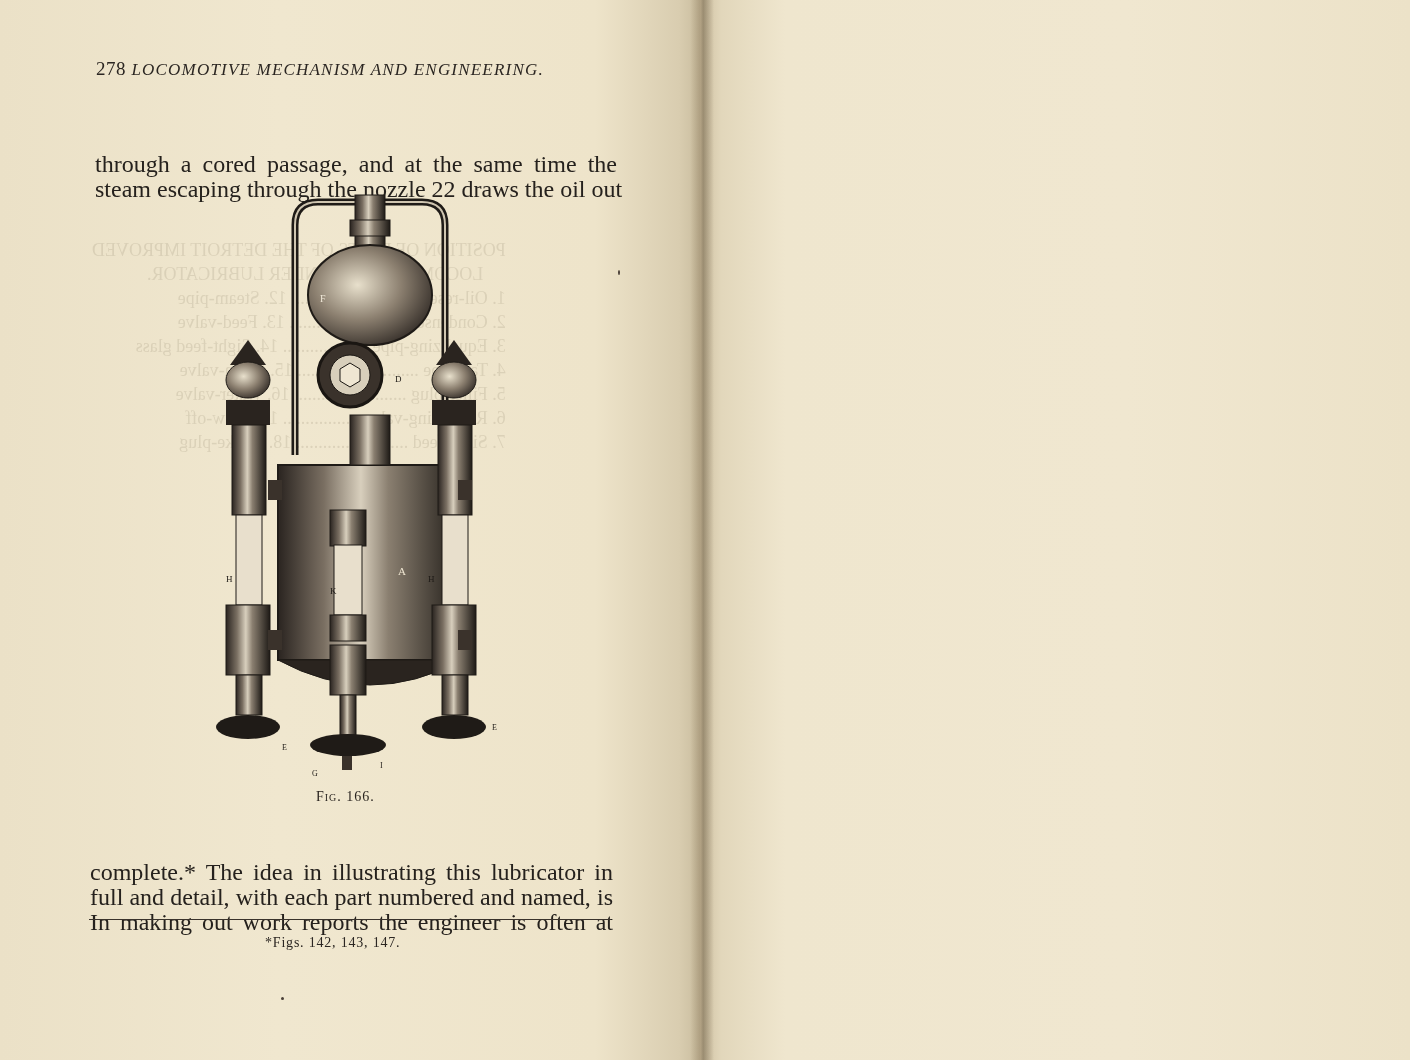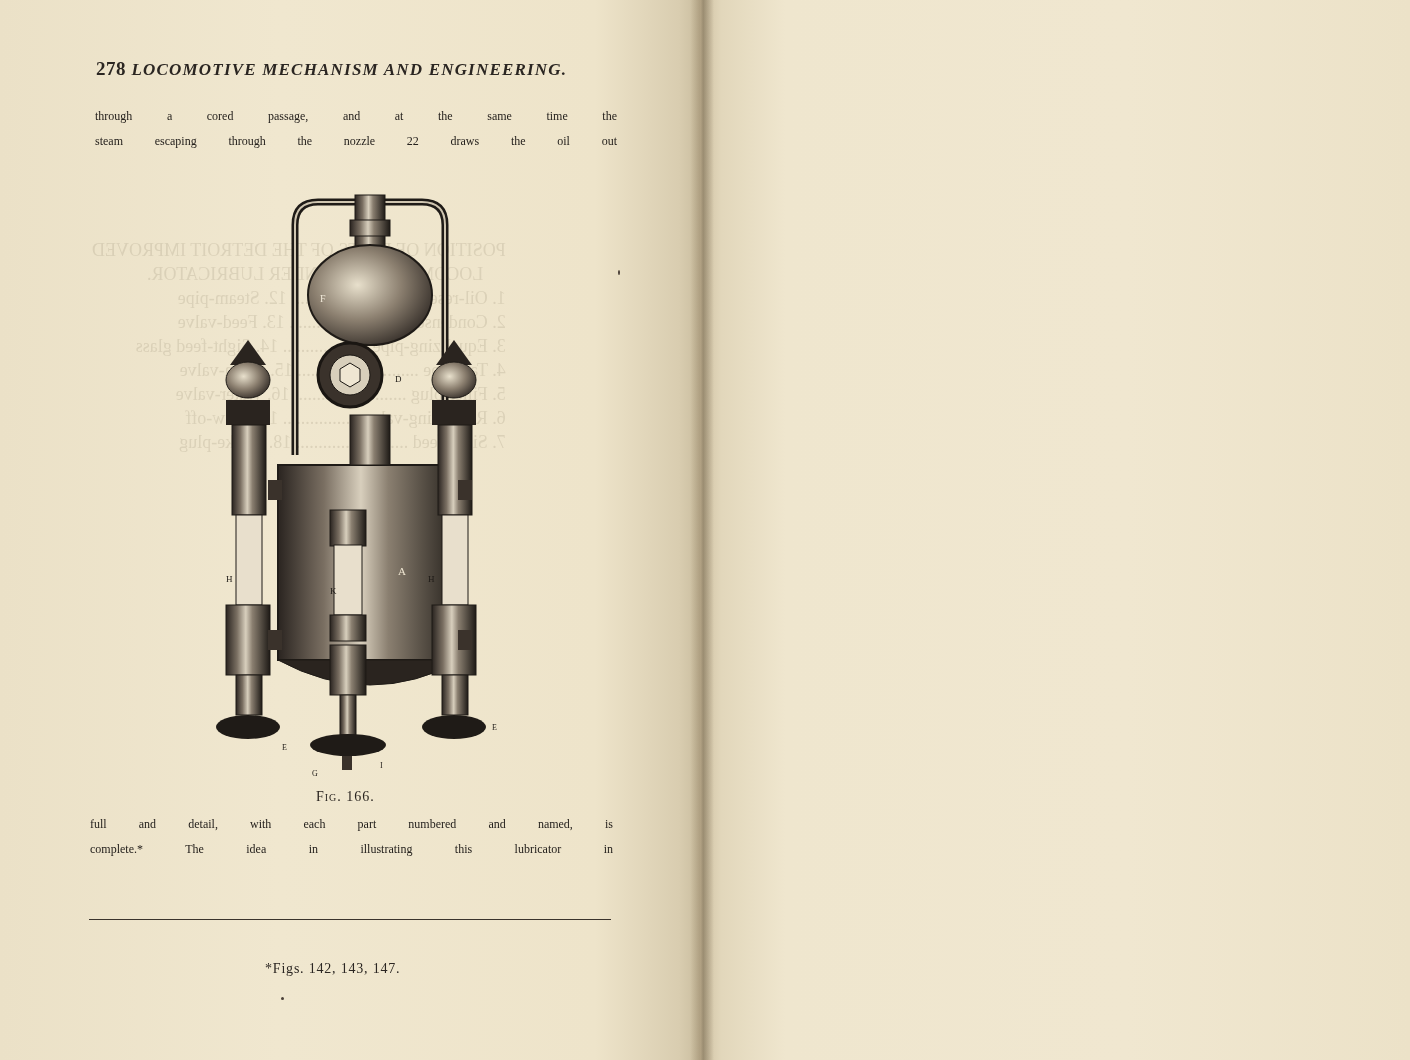--- a/index.html
+++ b/index.html
@@ -18,37 +18,37 @@
     .page-left { left: 0; width: 700px;
       background: linear-gradient(90deg, #ebe1c7 0%, #f0e7cf 40%, #eee4ca 85%, #d9cdb0 97%, #c9bc9e 100%); }
     .page-right { left: 700px; width: 710px;
       background: linear-gradient(90deg, #cdbfa1 0%, #e2d7bb 3%, #efe6ce 12%, #f0e7d0 60%, #ece2c8 100%); }
     .gutter {
       position: absolute; left: 690px; top: 0; width: 24px; height: 1060px;
       background: linear-gradient(90deg, rgba(120,100,70,0) 0%, rgba(120,100,70,0.35) 45%, rgba(90,75,50,0.45) 55%, rgba(120,100,70,0) 100%);
     }
     .running-head {
       position: absolute; top: 58px; font-style: italic; font-size: 17px;
-      letter-spacing: 1.2px; color: #2b2622; white-space: nowrap; font-weight: bold;
+      letter-spacing: 1.2px; color: #2b2622; white-space: nowrap;
     }
     .running-head .pnum { font-style: normal; font-size: 19px; letter-spacing: 0.5px; }
     .rh-left { left: 96px; }
     .body-text {
-      position: absolute; font-size: 12px; line-height: 25px; color: #25211d;
-      text-align: justify; text-align-last: justify;
+      position: absolute; font-size: 24px; line-height: 25px; color: #25211d;
+      text-align: justify; text-align-last: justify; margin-top: 48px;
     }
     .body-text .line { display: block; white-space: nowrap; text-align: justify; text-align-last: justify; }
     .bt-left-top { left: 95px; top: 104px; width: 522px; }
     .bt-left-bottom { left: 90px; top: 812px; width: 523px; }
     .rule {
       position: absolute; left: 89px; top: 919px; width: 522px; height: 0;
       border-top: 1.5px solid #3a332c;
     }
     .footnote {
-      position: absolute; left: 265px; top: 961px; font-size: 14px;
+      position: absolute; left: 265px; top: 935px; font-size: 14px;
       letter-spacing: 0.8px; color: #2b2622;
     }
     .fig-caption-left {
       position: absolute; left: 316px; top: 789px; font-size: 14px; letter-spacing: 1px;
       font-variant: small-caps;
     }
     .figure { position: absolute; }
     .fig-left { left: 200px; top: 190px; width: 340px; height: 595px; }
     .ghost {
       position: absolute; color: rgba(120,105,80,0.16); font-size: 18px; line-height: 24px;
@@ -156,22 +156,23 @@
 
       <rect x="68" y="290" width="14" height="20" fill="#3a322b"></rect>
       <rect x="258" y="290" width="14" height="20" fill="#3a322b"></rect>
       <rect x="68" y="440" width="14" height="20" fill="#3a322b"></rect>
       <rect x="258" y="440" width="14" height="20" fill="#3a322b"></rect>
     </svg>
 
     <div class="fig-caption-left">Fig. 166.</div>
 
     <div class="body-text bt-left-bottom">
+      <span class="line">complete.*  The idea in illustrating this lubricator in</span>
       <span class="line">full and detail, with each part numbered and named, is</span>
-      <span class="line">complete.*  The idea in illustrating this lubricator in</span>
+      <span class="line">In making out work reports the engineer is often at</span>
     </div>
 
     <div class="rule"></div>
     <div class="footnote">*Figs. 142, 143, 147.</div>
 
     <div class="speck" style="left:281px; top:997px;"></div>
     <div class="speck" style="left:618px; top:270px; width:2px; height:5px;"></div>
   </div>
 
   <div class="page page-right">

